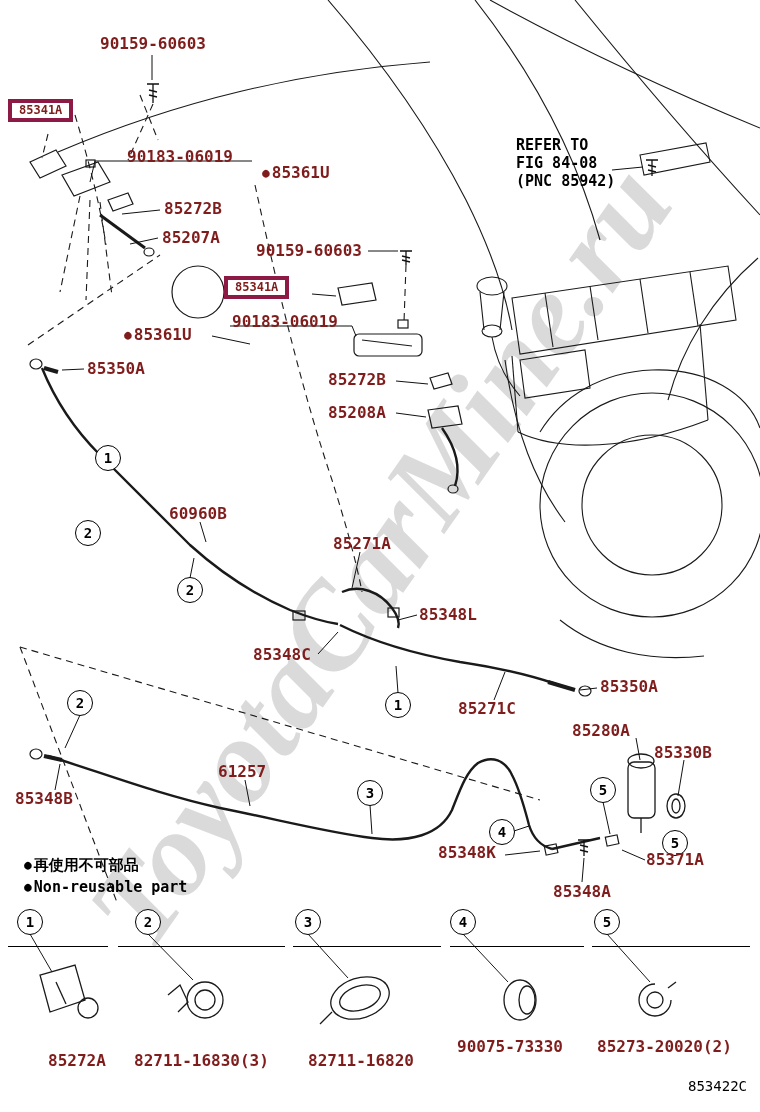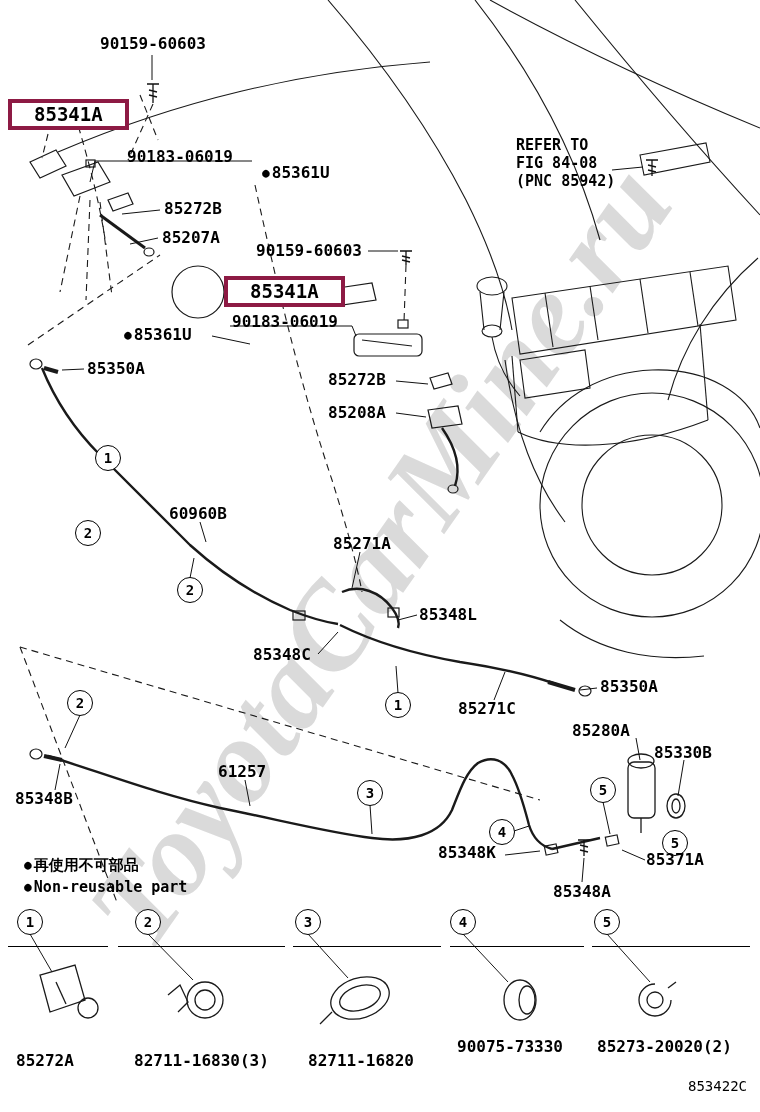--- a/index.html
+++ b/index.html
@@ -1,20 +1,20 @@
 <!DOCTYPE html>
 <html><head>
 <meta charset="utf-8">
 <style>
   html,body{margin:0;padding:0;background:#fff;}
   #stage{position:relative;width:760px;height:1112px;background:#fff;overflow:hidden;
          font-family:"DejaVu Sans Mono",monospace;}
-  .lbl{position:absolute;font:bold 16px "DejaVu Sans Mono",monospace;color:#000000;
+  .lbl{position:absolute;font:bold 16px "DejaVu Sans Mono",monospace;color:#7f1d1d;
        white-space:nowrap;z-index:5;line-height:1.1;}
-  .boxed{border:4px solid #8d1a44;padding:1px 22px;font-size:19px;background:#fff;}
+  .boxed{border:4px solid #8d1a44;padding:1px 7px;font-size:12px;background:#fff;}
   .blt{font-size:13px;margin-right:2px;vertical-align:1px;}
   .refer{position:absolute;font:bold 15px "DejaVu Sans Mono",monospace;line-height:18px;z-index:5;}
   .callout{position:absolute;width:24px;height:24px;border:1.7px solid #000;border-radius:50%;
            background:#fff;font:bold 14px "DejaVu Sans Mono",monospace;display:flex;
            align-items:center;justify-content:center;z-index:4;transform:translate(-50%,-50%);}
   .watermark{position:absolute;left:380px;top:556px;transform:translate(-50%,-50%) rotate(-55deg);
              font:bold italic 120px "Liberation Serif",serif;color:#cecece;opacity:.75;
              white-space:nowrap;z-index:1;pointer-events:none;}
   .colline{position:absolute;border-top:1.6px solid #000;z-index:3;}
   .legend-line{position:absolute;font:bold 15px "DejaVu Sans Mono",monospace;z-index:5;white-space:nowrap;}
@@ -245,21 +245,21 @@
   <div class="callout" style="left:308px;top:922px">3</div>
   <div class="callout" style="left:463px;top:922px">4</div>
   <div class="callout" style="left:607px;top:922px">5</div>
 
   <div class="colline" style="left:8px;top:946px;width:100px"></div>
   <div class="colline" style="left:118px;top:946px;width:167px"></div>
   <div class="colline" style="left:293px;top:946px;width:148px"></div>
   <div class="colline" style="left:450px;top:946px;width:134px"></div>
   <div class="colline" style="left:592px;top:946px;width:158px"></div>
 
-  <div class="lbl" style="left:16px;top:1052px">85272A</div>
+  <div class="lbl" style="left:48px;top:1052px">85272A</div>
   <div class="lbl" style="left:134px;top:1052px">82711-16830(3)</div>
   <div class="lbl" style="left:308px;top:1052px">82711-16820</div>
   <div class="lbl" style="left:457px;top:1038px">90075-73330</div>
   <div class="lbl" style="left:597px;top:1038px">85273-20020(2)</div>
 
   <div class="code" style="left:688px;top:1078px">853422C</div>
 
 </div>
 
 </body></html>

